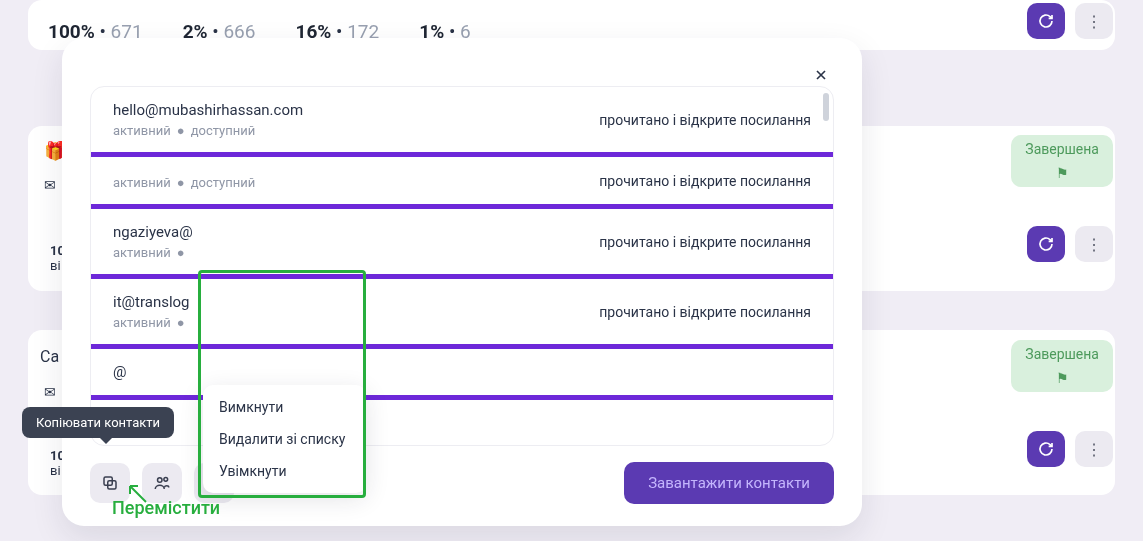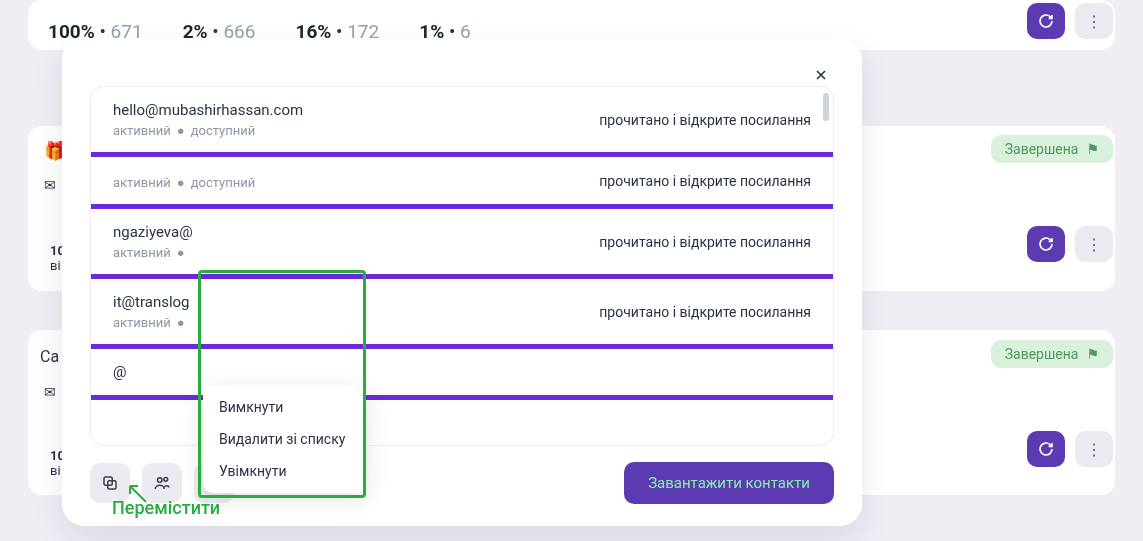--- a/index.html
+++ b/index.html
@@ -14,40 +14,40 @@
   .bg-stats b { color: #1f2633; }
   .bg-stats .num { color: #98a0b0; }
   .bg-icon-gift { position: absolute; left: 44px; top: 140px; font-size: 18px; }
   .bg-icon-mail { position: absolute; left: 44px; top: 177px; font-size: 14px; color: #2a3347; }
   .bg-left-partial { position: absolute; left: 50px; bottom: 74px; color: #2a3347; font-size: 13px; }
   .bg-left-partial2 { position: absolute; left: 40px; top: 347px; color: #2a3347; font-size: 16px; }
   .bg-icon-mail2 { position: absolute; left: 44px; top: 384px; font-size: 14px; color: #2a3347; }
   .bg-refresh { position: absolute; width: 38px; height: 36px; border-radius: 10px; background: #5b3ab2; display: flex; align-items: center; justify-content: center; }
   .bg-refresh svg { stroke: #fff; }
   .bg-more { position: absolute; width: 38px; height: 36px; border-radius: 10px; background: #eceaf1; display: flex; align-items: center; justify-content: center; color: #5a5d6c; }
-  .bg-badge { position: absolute; padding: 6px 14px; border-radius: 10px; background: #d9f0dd; color: #4d9a5c; font-size: 14px; display: flex; align-items: center; gap: 8px; }
+  .bg-badge { position: absolute; padding: 6px 14px; border-radius: 10px; background: #d9f0dd; color: #4d9a5c; font-size: 14px; display: flex; align-items: center; gap: 8px; flex-direction: column; }
 
   
   .modal { position: absolute; left: 62px; top: 38px; width: 800px; height: 488px; background: #fff; border-radius: 22px; box-shadow: 0 12px 32px rgba(30,30,60,.10); padding: 26px 28px 22px 28px; display: flex; flex-direction: column; }
   .modal-title { font-size: 24px; font-weight: 500; color: #2a3347; }
   .modal-close { position: absolute; right: 26px; top: 22px; width: 30px; height: 30px; display: flex; align-items: center; justify-content: center; cursor: pointer; color: #2a3347; }
 
   .contact-list { margin-top: 22px; border: 1px solid #ededf2; border-radius: 14px; flex: 1; overflow: hidden; position: relative; }
   .contact-list .inner { overflow-y: hidden; height: 100%; }
   .contact-row { display: flex; align-items: center; justify-content: space-between; padding: 14px 22px; border-bottom: 5px solid #6d28d9; }
   .contact-left .email { font-size: 15px; color: #2a3347; }
   .contact-left .status { font-size: 13px; color: #8f96a6; margin-top: 4px; }
   .contact-left .status .dot { color: #8f96a6; margin: 0 6px; }
   .contact-right { font-size: 14px; color: #2a3347; }
   .scrollbar { position: absolute; right: 4px; top: 6px; width: 6px; height: 28px; background: #cfd3db; border-radius: 3px; }
 
   .modal-footer { display: flex; align-items: center; justify-content: space-between; margin-top: 16px; }
   .footer-left { display: flex; gap: 12px; position: relative; }
   .icon-btn { width: 40px; height: 40px; border-radius: 10px; background: #eceaf1; display: flex; align-items: center; justify-content: center; cursor: pointer; color: #3a3f50; }
-  .download-btn { background: #5b3ab2; color: #86efac; border: none; padding: 12px 24px; border-radius: 10px; font-size: 15px; cursor: pointer; }
+  .download-btn { background: #5b3ab2; color: #c4b5fd; border: none; padding: 12px 24px; border-radius: 10px; font-size: 15px; cursor: pointer; }
 
   
   .tooltip { position: absolute; left: -68px; top: -56px; background: #3b4252; color: #fff; font-size: 13px; padding: 8px 14px; border-radius: 8px; white-space: nowrap; }
   .tooltip::after { content: ''; position: absolute; bottom: -6px; left: 78px; width: 0; height: 0; border-left: 6px solid transparent; border-right: 6px solid transparent; border-top: 6px solid #3b4252; }
 
   
   .dropdown { position: absolute; left: 113px; bottom: 10px; width: 163px; background: #fff; border-radius: 10px; box-shadow: 0 6px 24px rgba(30,30,60,.12); padding: 6px 0; }
   .dropdown-item { padding: 8px 16px; font-size: 14px; color: #2a3347; cursor: pointer; }
 
   
@@ -156,20 +156,21 @@
         <div class="contact-left">
           <div class="email">@</div>
         </div>
         <div class="contact-right"></div>
       </div>
     </div>
   </div>
 
   <div class="modal-footer">
     <div class="footer-left">
+      <div class="tooltip">Копіювати контакти</div>
       <div class="icon-btn">
         <svg width="18" height="18" viewBox="0 0 24 24" fill="none" stroke="currentColor" stroke-width="2">
             <rect x="9" y="9" width="11" height="11" rx="2"></rect>
             <rect x="4" y="4" width="11" height="11" rx="2"></rect>
           </svg>
       </div>
       <div class="icon-btn">
         <svg width="18" height="18" viewBox="0 0 24 24" fill="none" stroke="currentColor" stroke-width="2">
             <circle cx="9" cy="8" r="3"></circle>
             <path d="M3 20c0-3 3-5 6-5s6 2 6 5"></path>

